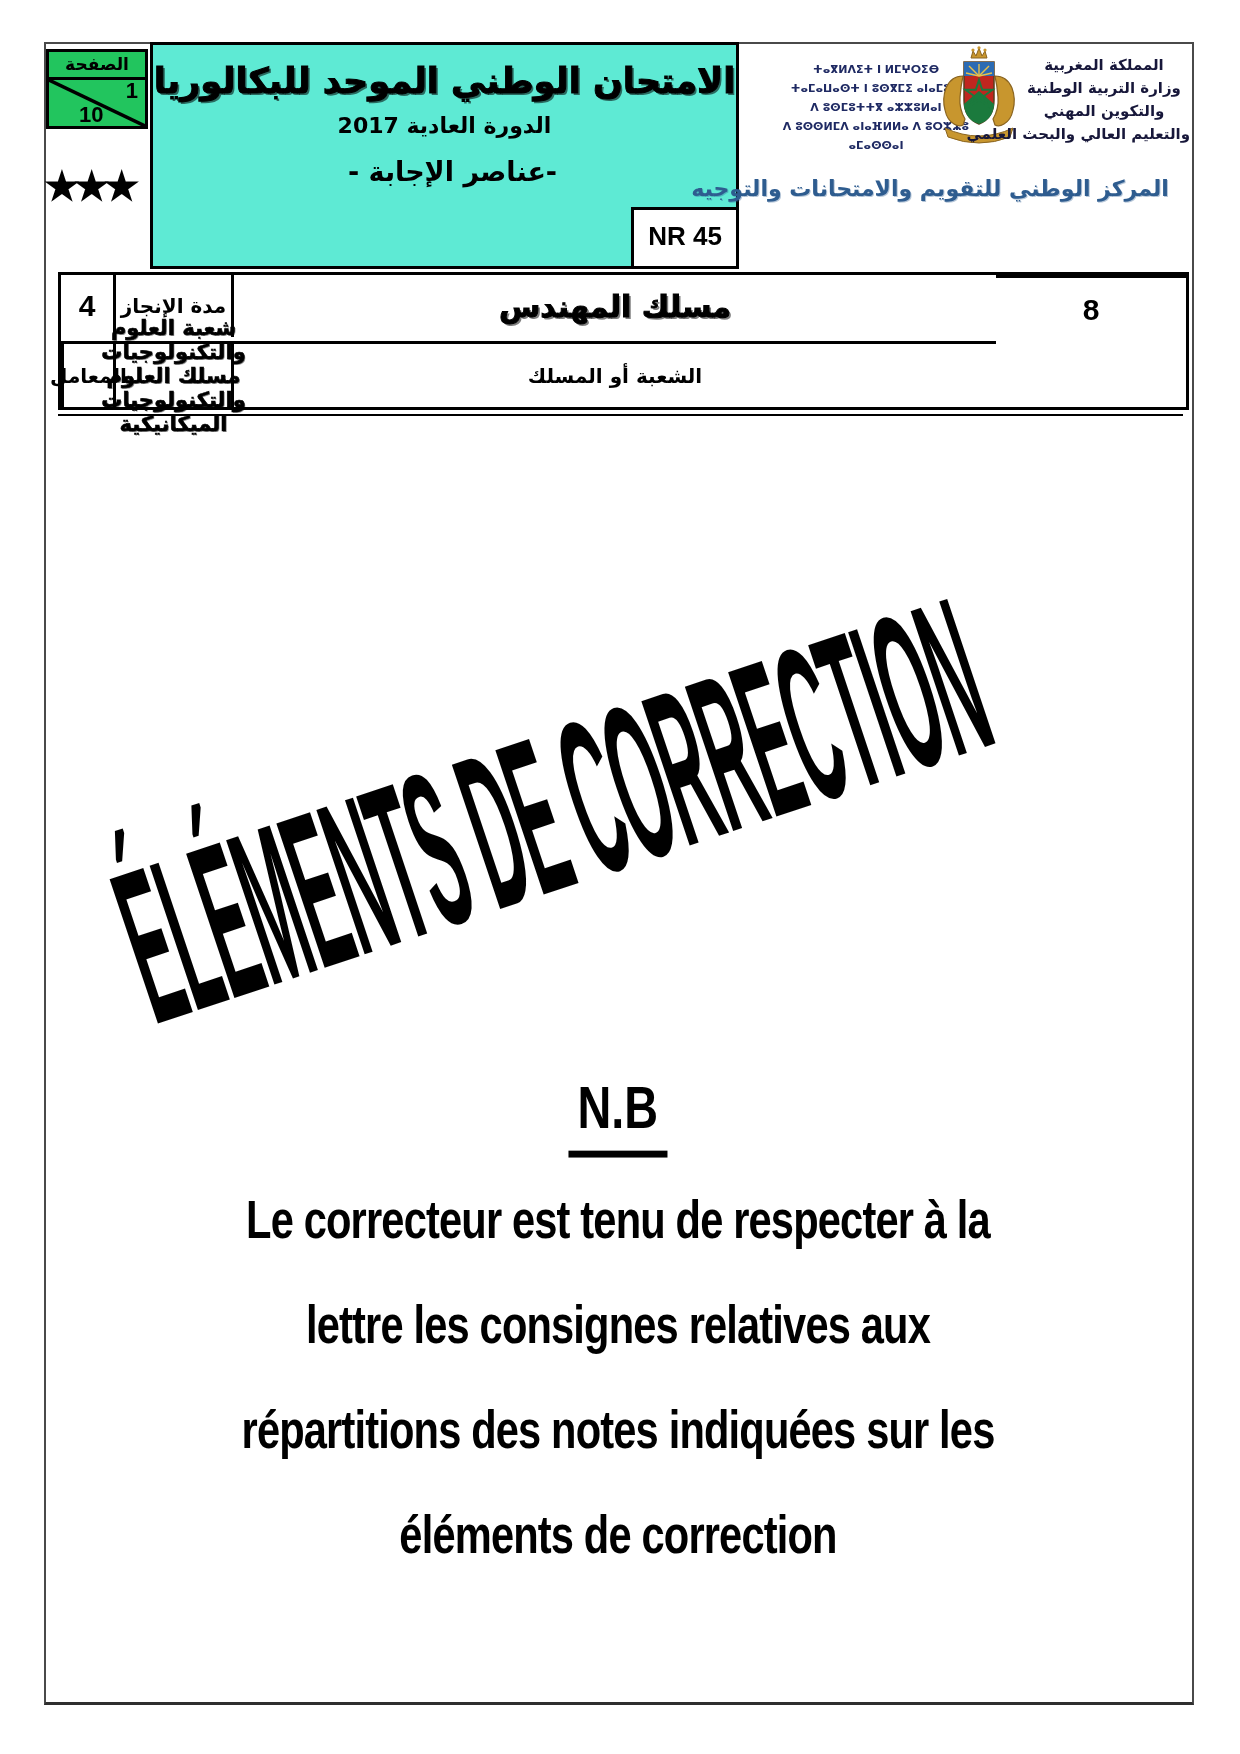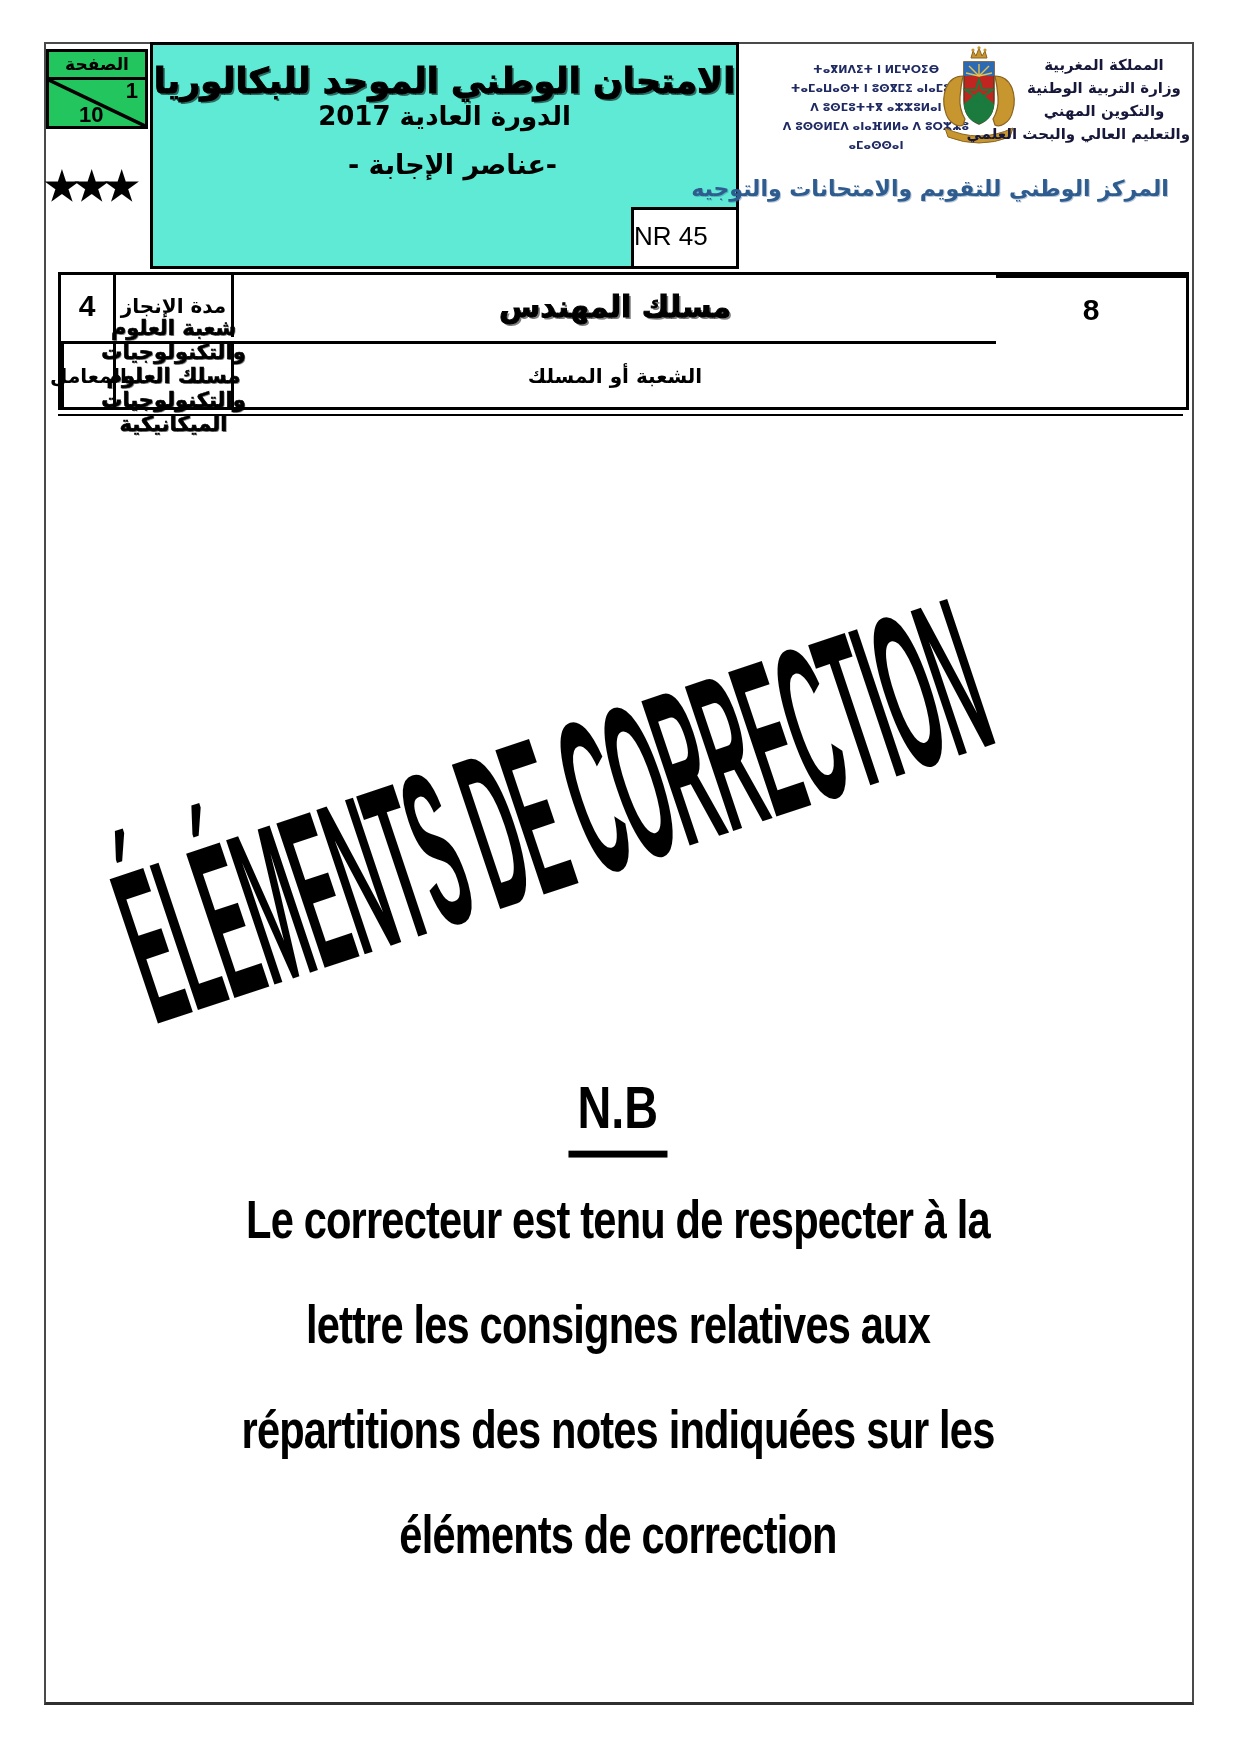--- a/index.html
+++ b/index.html
@@ -17,23 +17,23 @@
   .pagebox .diag{position:relative;height:46px;}
   .pagebox .diag svg{position:absolute;left:0;top:0;width:100%;height:100%;}
   .pagebox .n1{position:absolute;right:7px;top:-2px;font-weight:bold;font-size:22px;}
   .pagebox .n10{position:absolute;left:6px;bottom:-2px;font-weight:bold;font-size:22px;margin-left:24px;}
 
   .stars{left:44px;top:164px;width:110px;font-size:40px;letter-spacing:-6px;font-weight:bold;line-height:44px;}
 
   
   .titlebox{left:150px;top:42px;width:583px;height:221px;border:3px solid #000;background:#5eead4;text-align:center;}
   .exam-title{margin-top:16px;font-size:35px;font-weight:bold;-webkit-text-stroke:1px #000;text-shadow:2px 2px 0 rgba(0,0,0,.55);}
-  .session{font-size:26px;font-weight:bold;}
+  .session{margin-top:12px;font-size:22px;font-weight:bold;}
   .subtitle{margin-top:18px;font-size:27px;font-weight:bold;padding-left:16px;}
-  .nrbox{position:absolute;right:-3px;bottom:-3px;width:102px;height:56px;border:3px solid #000;background:#fff;font-size:26px;font-weight:normal;line-height:52px;text-align:left;font-family:"Liberation Sans",sans-serif;direction:ltr;}
+  .nrbox{position:absolute;right:-3px;bottom:-3px;width:102px;height:56px;border:3px solid #000;background:#fff;font-size:26px;font-weight:bold;line-height:52px;text-align:center;font-family:"Liberation Sans",sans-serif;direction:ltr;}
 
   
   .tif{left:776px;top:60px;width:200px;text-align:center;font-size:11px;line-height:19px;font-weight:bold;color:#1f2a63;}
   .coat{left:933px;top:46px;width:92px;height:104px;}
   .ministry{left:1018px;top:54px;width:172px;text-align:center;font-size:15px;line-height:23px;font-weight:bold;color:#17173a;}
   .ministry div{white-space:nowrap;}
   .center-name{left:688px;top:176px;width:484px;text-align:center;font-size:22px;font-weight:bold;color:#2e5c8f;text-shadow:1px 1px 0 rgba(46,92,143,.35);}
 
   
   .infotable{left:58px;top:272px;width:1125px;border:3px solid #000;display:grid;grid-template-columns:52px 118px 1fr 190px;background:#fff;}

